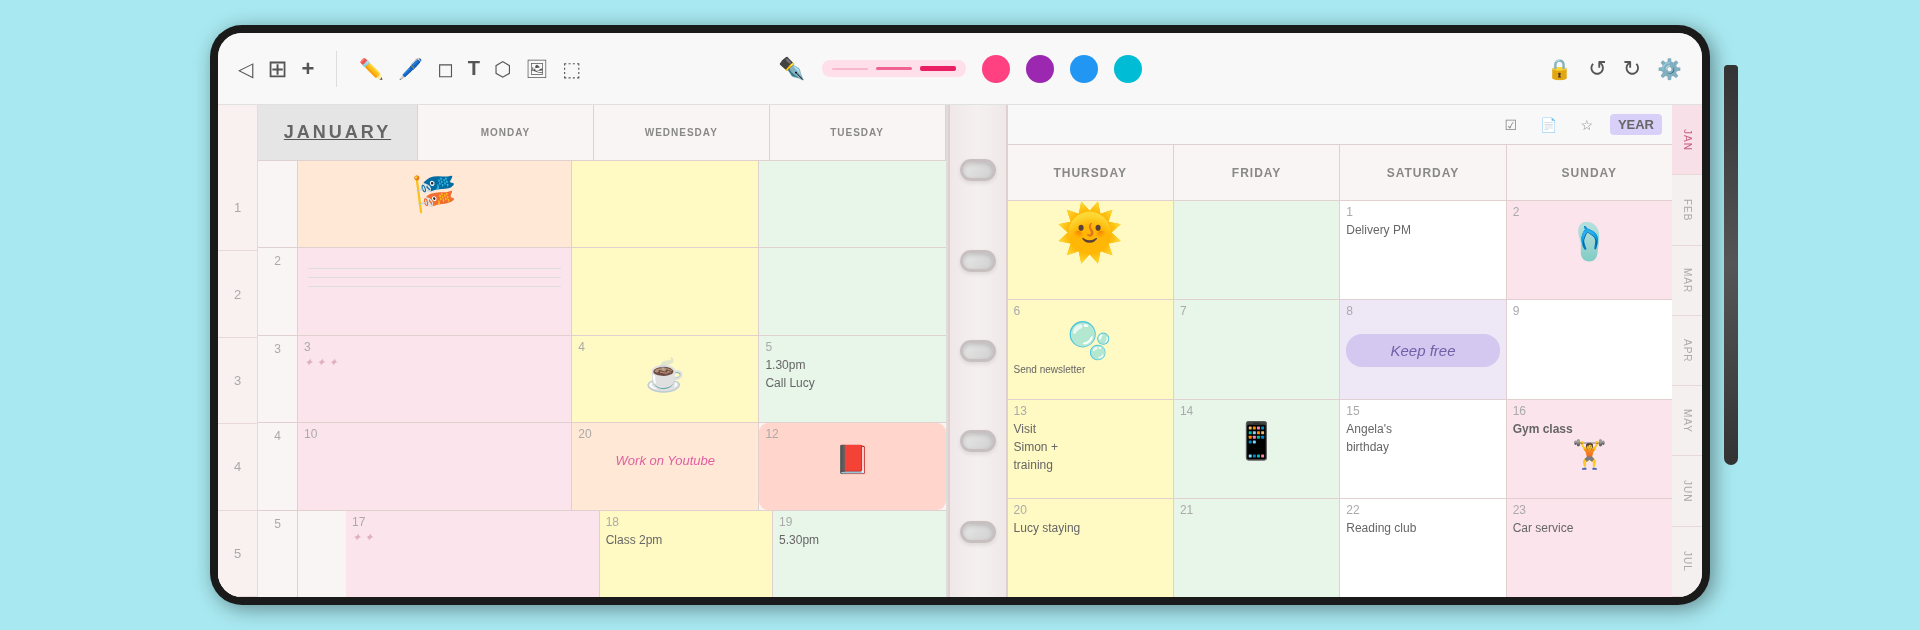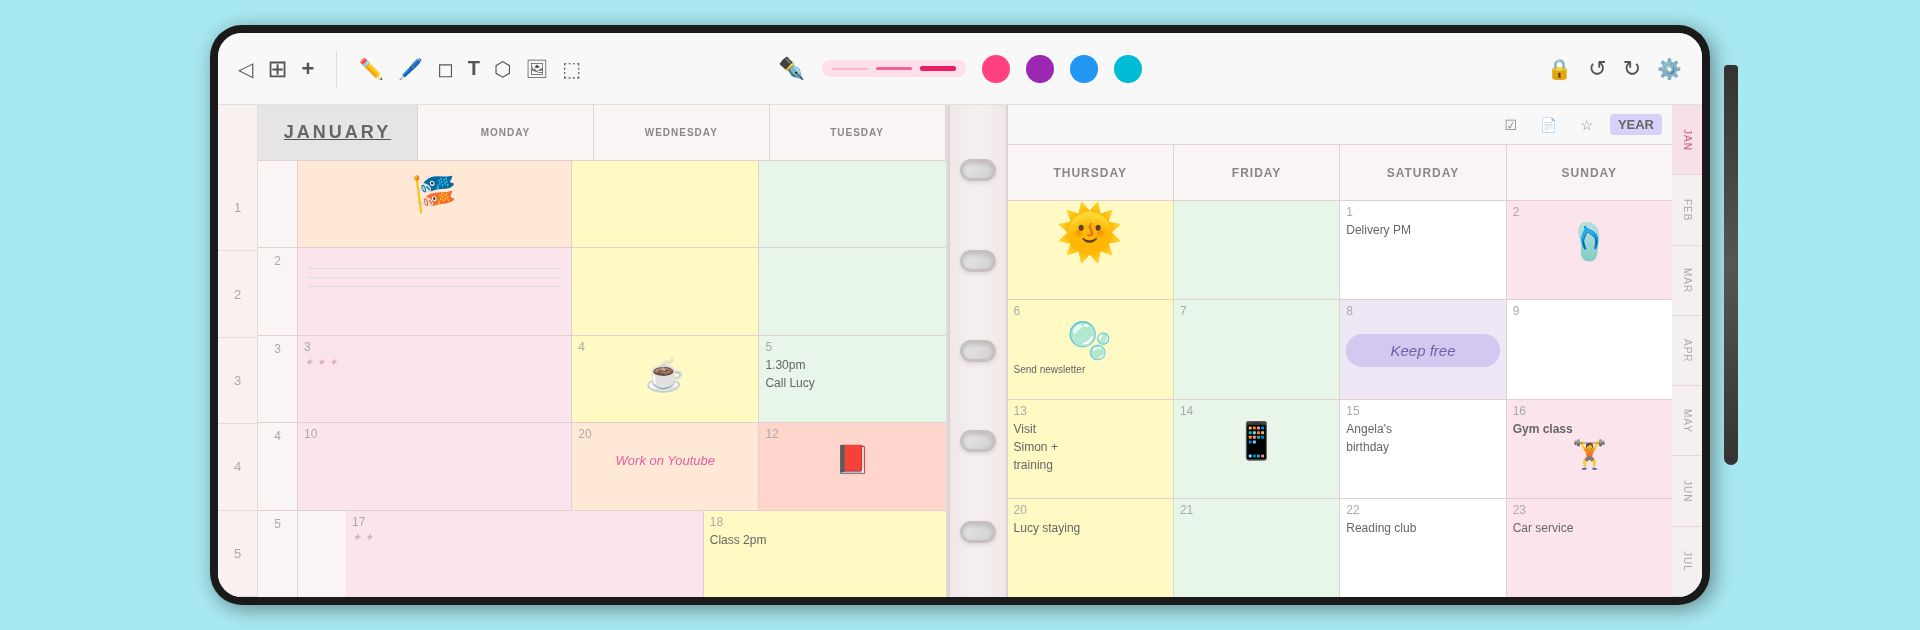--- a/index.html
+++ b/index.html
@@ -520,37 +520,41 @@
             <div class="cal-day-num-cell" style="width:40px;">
               <span style="font-size:12px;color:#aaa;">4</span>
             </div>
             <div class="cal-cell bg-pink-light" style="flex:1.5;">
               <div class="cell-num">10</div>
             </div>
             <div class="cal-cell bg-peach" style="flex:1;">
               <div class="cell-num">20</div>
               <div class="pink-text-event" style="color:#e060a0;font-size:13px;font-style:italic;text-align:center;">Work on Youtube</div>
             </div>
-            <div class="cal-cell bg-salmon" style="flex:1;">
+            <div class="cal-cell bg-salmon" style="flex:1;border-radius:9px;">
               <div class="cell-num">12</div>
               <div style="font-size:28px;text-align:center;">📕</div>
             </div>
           </div>
 
           <div class="cal-row">
             <div class="cal-day-num-cell" style="width:40px;">
               <span style="font-size:12px;color:#aaa;">5</span>
             </div>
             <div class="cal-cell bg-pink-light" style="flex:1.5;margin-left:48px;">
               <div class="cell-num">17</div>
               <div style="color:#ddb0c0;font-size:11px;font-style:italic;">✦ ✦</div>
             </div>
             <div class="cal-cell bg-yellow" style="flex:1;">
               <div class="cell-num">18</div>
               <div class="event-text">Class 2pm</div>
+            </div>
+            <div class="cal-cell bg-green-light" style="flex:1;">
+              <div class="cell-num">19</div>
+              <div class="event-text">5.30pm</div>
             </div>
           </div>
         </div>
       </div>
 
       <div class="binding-column">
         <div class="ring"></div>
         <div class="ring"></div>
         <div class="ring"></div>
         <div class="ring"></div>

